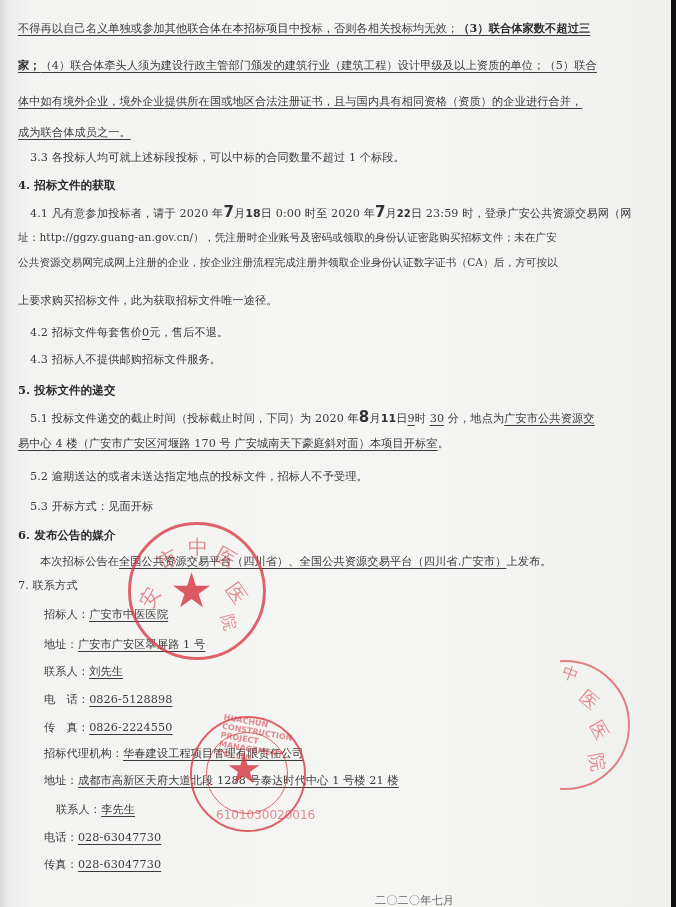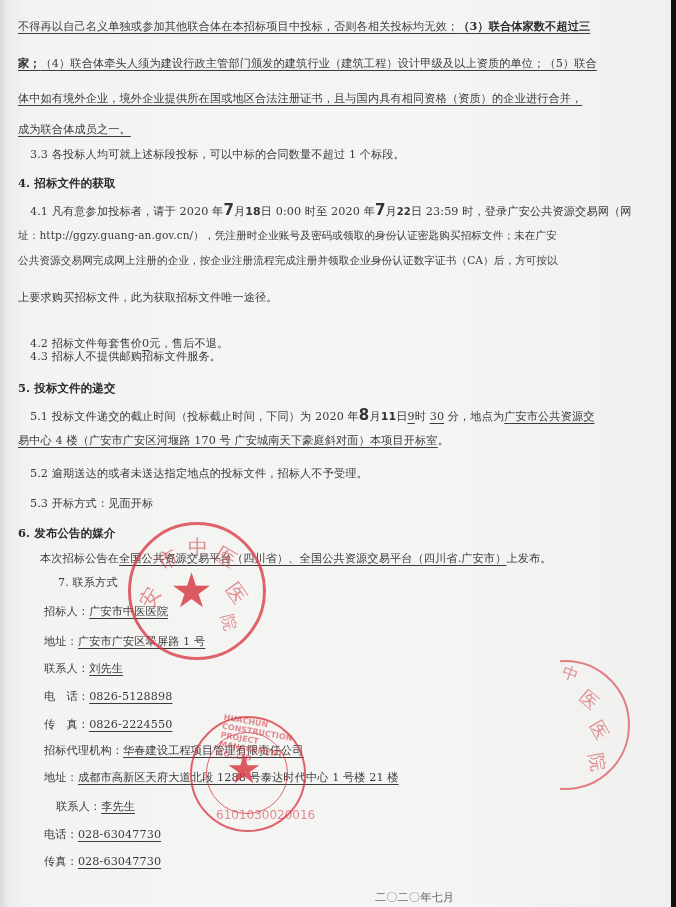--- a/index.html
+++ b/index.html
@@ -7,21 +7,21 @@
     width:676px; height:907px; overflow:hidden; position:relative;
     background:#1a1a1a;
     font-family: "DejaVu Serif", "Liberation Serif", serif;
     color:#3a3a3a;
   }
   .page {
     position:absolute; left:0; top:0; width:671px; height:907px;
     background: linear-gradient(90deg, #d9d9d9 0px, #ececec 8px, #f3f3f2 30px, #f5f5f4 60%, #f0f0ef 100%);
     overflow:hidden;
   }
-  .ln { position:absolute; font-size:11.2px; line-height:14px; white-space:nowrap; color:#3b3b3b; letter-spacing:0.1px; }
+  .ln { position:absolute; font-size:11.2px; line-height:19px; white-space:nowrap; color:#3b3b3b; letter-spacing:0.1px; }
   .u { text-decoration: underline; text-decoration-thickness:1px; text-underline-offset:3px; }
   .b { font-weight:bold; color:#2c2c2c; }
   .h { font-weight:bold; font-size:11.5px; color:#2a2a2a; }
   .hw { font-family: "DejaVu Sans", sans-serif; font-weight:bold; font-size:15px; color:#333; }
 
   
   .wm { position:absolute; left:248px; top:308px; width:180px; height:92px; }
   .wm-title { position:absolute; left:43px; top:30px; font-family:"DejaVu Sans",sans-serif; font-weight:bold; font-size:34px; color:#7fb08d; letter-spacing:4px; }
   .wm-sub { position:absolute; left:148px; top:36px; width:10px; font-size:9px; line-height:10px; color:#e8a070; font-family:"DejaVu Sans",sans-serif; }
   .wm-url { position:absolute; left:38px; top:80px; font-family:"DejaVu Sans",sans-serif; font-weight:bold; font-size:10px; color:#7fb08d; letter-spacing:0.5px; }
@@ -44,35 +44,35 @@
 
   <div class="ln" style="left:30px;top:148px;">3.3 各投标人均可就上述标段投标，可以中标的合同数量不超过 1 个标段。</div>
 
   <div class="ln h" style="left:18px;top:176px;">4. 招标文件的获取</div>
   <div class="ln" style="left:30px;top:203px;">
     <span>4.1 凡有意参加投标者，请于 2020 年</span><span class="hw">7</span><span>月</span><span class="hw" style="font-size:11px">18</span><span>日 0:00 时至 2020 年</span><span class="hw">7</span><span>月</span><span class="hw" style="font-size:10px">22</span><span>日 23:59 时，登录广安公共资源交易网（网</span>
   </div>
   <div class="ln" style="left:18px;top:228px;font-size:10.6px;">址：http://ggzy.guang-an.gov.cn/），凭注册时企业账号及密码或领取的身份认证密匙购买招标文件；未在广安</div>
   <div class="ln" style="left:18px;top:291px;">上要求购买招标文件，此为获取招标文件唯一途径。</div>
   <div class="ln" style="left:18px;top:253px;font-size:10.6px;">公共资源交易网完成网上注册的企业，按企业注册流程完成注册并领取企业身份认证数字证书（CA）后，方可按以</div>
-  <div class="ln" style="left:30px;top:323px;margin-top:14px;"><span>4.2 招标文件每套售价</span><span class="u">0</span><span>元，售后不退。</span></div>
+  <div class="ln" style="left:30px;top:323px;"><span>4.2 招标文件每套售价</span><span class="u">0</span><span>元，售后不退。</span></div>
   <div class="ln" style="left:30px;top:350px;">4.3 招标人不提供邮购招标文件服务。</div>
 
   <div class="ln h" style="left:18px;top:381px;">5. 投标文件的递交</div>
   <div class="ln" style="left:30px;top:408px;">
     <span>5.1 投标文件递交的截止时间（投标截止时间，下同）为 2020 年</span><span class="hw">8</span><span>月</span><span class="hw" style="font-size:11px">11</span><span>日</span><span class="u">9</span><span>时</span>&nbsp;<span class="u">30</span>&nbsp;<span>分，地点为</span><span class="u">广安市公共资源交</span>
   </div>
   <div class="ln" style="left:18px;top:434px;"><span class="u">易中心 4 楼（广安市广安区河堰路 170 号 广安城南天下豪庭斜对面）本项目开标室</span><span>。</span></div>
   <div class="ln" style="left:30px;top:467px;">5.2 逾期送达的或者未送达指定地点的投标文件，招标人不予受理。</div>
   <div class="ln" style="left:30px;top:497px;">5.3 开标方式：见面开标</div>
 
   <div class="ln h" style="left:18px;top:526px;">6. 发布公告的媒介</div>
   <div class="ln" style="left:40px;top:552px;"><span>本次招标公告在</span><span class="u">全国公共资源交易平台（四川省）、全国公共资源交易平台（四川省.广安市）</span><span>上发布。</span></div>
 
-  <div class="ln" style="left:18px;top:576px;margin-left:40px;">7. 联系方式</div>
+  <div class="ln" style="left:18px;top:576px;">7. 联系方式</div>
   <div class="ln" style="left:44px;top:605px;"><span>招标人：</span><span class="u">广安市中医医院</span></div>
   <div class="ln" style="left:44px;top:635px;"><span>地址：</span><span class="u">广安市广安区翠屏路 1 号</span></div>
   <div class="ln" style="left:44px;top:662px;"><span>联系人：</span><span class="u">刘先生</span></div>
   <div class="ln" style="left:44px;top:690px;"><span>电　话：</span><span class="u">0826-5128898</span></div>
   <div class="ln" style="left:44px;top:718px;"><span>传　真：</span><span class="u">0826-2224550</span></div>
 
   <div class="ln" style="left:44px;top:744px;"><span>招标代理机构：</span><span class="u">华春建设工程项目管理有限责任公司</span></div>
   <div class="ln" style="left:44px;top:771px;"><span>地址：</span><span class="u">成都市高新区天府大道北段 1288 号泰达时代中心 1 号楼 21 楼</span></div>
   <div class="ln" style="left:44px;top:800px;margin-left:12px;"><span>联系人：</span><span class="u">李先生</span></div>
   <div class="ln" style="left:44px;top:828px;"><span>电话：</span><span class="u">028-63047730</span></div>

